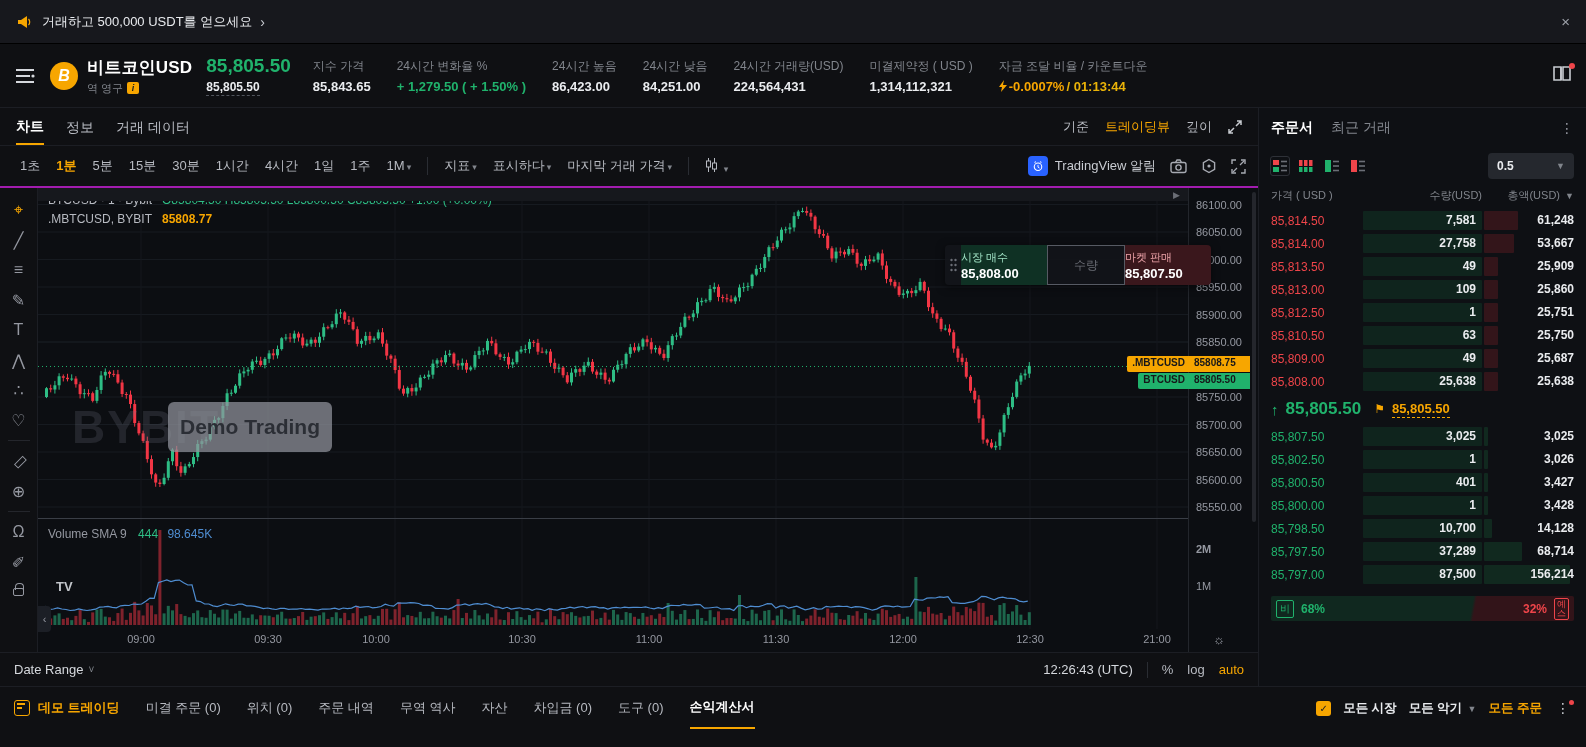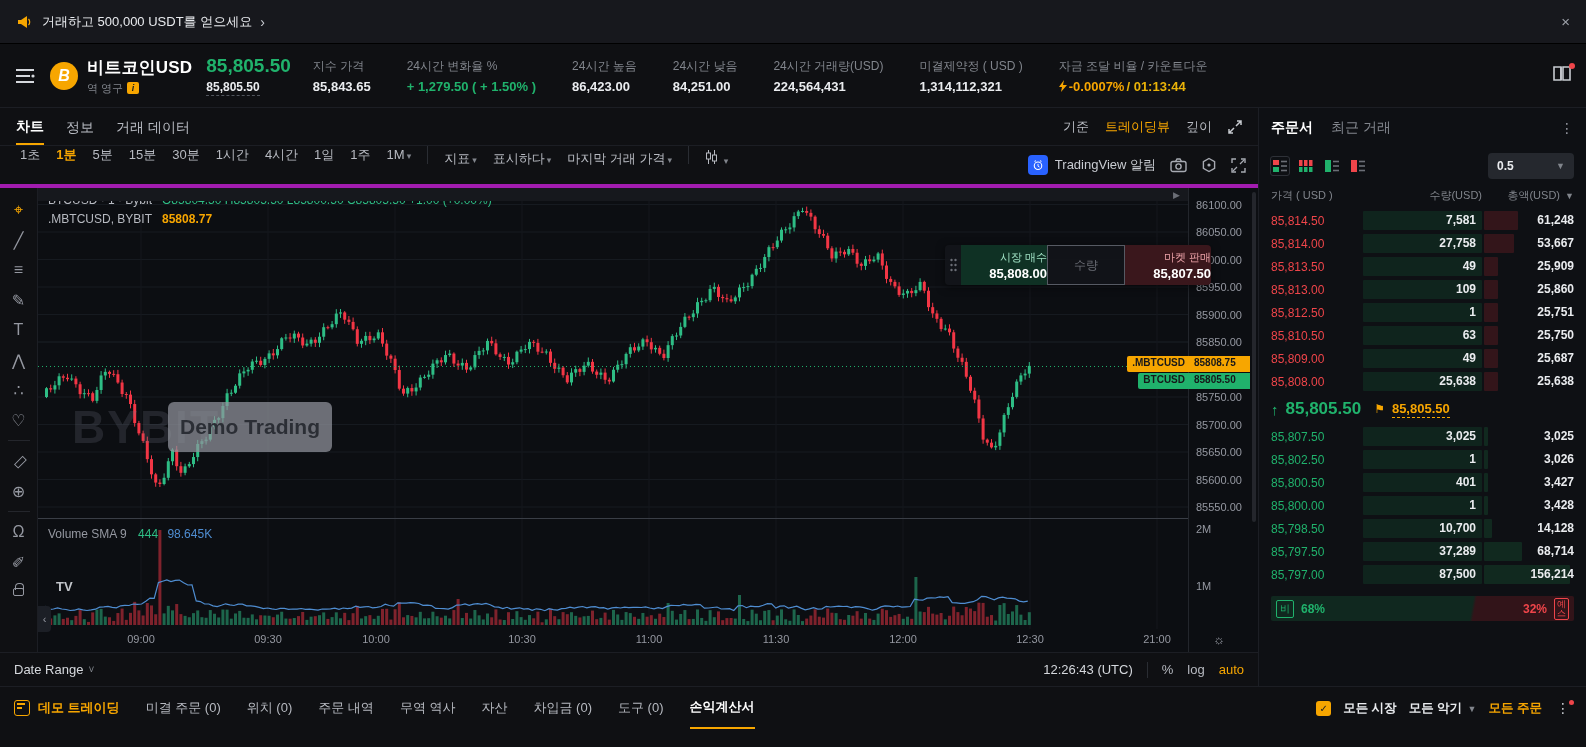--- a/index.html
+++ b/index.html
@@ -15,21 +15,21 @@
   
   #header { height:64px; background:#0f1013; display:flex; align-items:center; padding:0 14px; border-bottom:1px solid #1c1e24; }
   .burger { width:22px; margin-right:14px; }
   .coin { width:28px; height:28px; border-radius:50%; background:#f7a600; color:#fff; font-weight:bold; font-style:italic; display:flex; align-items:center; justify-content:center; font-size:16px; margin-right:9px; }
   .symwrap { margin-right:14px; }
   .sym { font-size:17px; font-weight:bold; color:#fff; letter-spacing:.2px; }
   .subsym { font-size:11px; color:#81858c; margin-top:2px; display:flex; align-items:center; gap:4px; }
   .info-i { width:12px;height:12px;border-radius:2px;background:#f7a600;color:#1a1c20;font-size:9px;font-weight:bold;display:inline-flex;align-items:center;justify-content:center;font-style:italic;}
   .lastpx { color:#20b26c; font-size:19px; font-weight:bold; }
   .markpx { color:#eaecef; font-size:12px; font-weight:bold; margin-top:3px; border-bottom:1px dashed #50545c; display:inline-block; padding-bottom:1px;}
-  #stats { display:flex; gap:36px; margin-left:22px; }
+  #stats { display:flex; gap:26px; margin-left:22px; }
   .stat .lb { color:#81858c; font-size:12px; white-space:nowrap; }
   .stat .vl { color:#eaecef; font-size:13px; font-weight:bold; margin-top:4px; white-space:nowrap; }
   .stat .vl.up { color:#20b26c; }
   .stat .vl.funding { color:#f7a600; display:flex; align-items:center; gap:2px;}
   .stat .vl.funding .wh { color:#eab308; }
   .book-btn { margin-left:auto; position:relative; cursor:pointer; }
   .reddot { position:absolute; width:6px; height:6px; background:#ef454a; border-radius:50%; top:-2px; right:-3px; }
 
   
   #main { display:flex; }
@@ -38,21 +38,21 @@
 
   
   #ctabs { height:38px; display:flex; align-items:center; padding:0 16px; border-bottom:1px solid #1c1e24; background:#0f1013;}
   .ctab { font-size:14px; color:#b7bac1; margin-right:22px; padding:9px 0 7px; cursor:pointer; }
   .ctab.on { color:#fff; font-weight:bold; border-bottom:2px solid #f7a600; }
   #ctabs .right { margin-left:auto; display:flex; align-items:center; gap:16px; }
   .rtab { color:#b7bac1; font-size:13px; cursor:pointer; }
   .rtab.on { color:#f7a600; }
 
   
-  #tbar { height:42px; display:flex; padding:0 12px; border-bottom:4px solid #a21caf; background:#0f1013;}
+  #tbar { height:42px; display:flex; align-items:center; padding:0 12px; border-bottom:2px solid #a21caf; background:#0f1013;}
   .ival { color:#b7bac1; font-size:13px; padding:4px 8px; cursor:pointer; white-space:nowrap;}
   .ival.on { color:#f7a600; font-weight:bold; }
   .caret { color:#81858c; font-size:9px; margin-left:2px; }
   .tsep { width:1px; height:18px; background:#2a2d33; margin:0 8px; }
   .tmenu { color:#b7bac1; font-size:13px; padding:4px 8px; cursor:pointer; white-space:nowrap;}
   #tbar .right { margin-left:auto; display:flex; align-items:center; gap:14px; }
   .alert-chip { display:flex; align-items:center; gap:7px; color:#c8cbd1; font-size:13px; cursor:pointer;}
   .alert-ic { width:20px; height:20px; border-radius:4px; background:#2962ff; display:flex; align-items:center; justify-content:center; }
   .ticon { color:#a7aab2; cursor:pointer; display:flex; }
 
@@ -81,21 +81,21 @@
   .vlegend .b { color:#4f8dd1; margin-left:6px;}
   #wmark { position:absolute; top:212px; left:34px; z-index:1; display:flex; align-items:center; }
   #wmark .brand { font-size:46px; font-weight:bold; color:rgba(120,125,135,.22); letter-spacing:2px;}
   #wmark .badge { background:rgba(145,148,156,.72); color:#2b2e35; font-size:21px; font-weight:bold; border-radius:6px; padding:13px 12px; margin-left:-52px; }
   #tvlogo { position:absolute; left:18px; top:60px; color:#d6d9de; font-size:13px; font-weight:bold; z-index:4; opacity:.9;}
   .collapse-tab { position:absolute; left:0; top:418px; width:13px; height:26px; background:#1c1f26; border-radius:0 4px 4px 0; color:#9598a1; font-size:11px; display:flex; align-items:center; justify-content:center; z-index:6; cursor:pointer;}
 
   
   #bswidget { position:absolute; left:907px; top:57px; z-index:6; display:flex; height:40px; border-radius:4px; overflow:hidden; box-shadow:0 2px 8px rgba(0,0,0,.5); }
   #bswidget .hdl { width:16px; background:#14161add; display:flex; align-items:center; justify-content:center; cursor:grab;}
-  .bsbtn { width:86px; display:flex; flex-direction:column; align-items:flex-end; justify-content:center; cursor:pointer; }
+  .bsbtn { width:86px; display:flex; flex-direction:column; align-items:flex-start; justify-content:center; cursor:pointer; }
   .bsbtn .l1 { font-size:11px; }
   .bsbtn .l2 { font-size:13px; font-weight:bold; color:#fff; margin-top:1px;}
   .bsbuy { background:#0f3124; } .bsbuy .l1 { color:#9fe0c3; }
   .bssell { background:#3a171c; } .bssell .l1 { color:#f0a5ab; }
   #bswidget input { width:78px; background:#121419ee; border:1px solid #565a63; color:#eaecef; text-align:center; font-size:12px; outline:none; }
   #bswidget input::placeholder { color:#6b6e76; }
 
   
   #yaxis { position:absolute; left:1188px; top:0; width:62px; height:464px; border-left:1px solid #23262c; background:#0c0e12; }
   .ytick { position:absolute; left:7px; color:#9598a1; font-size:11px; }
@@ -1149,21 +1149,21 @@
           <span class="ytick" style="top: 38px;">86050.00</span>
           <span class="ytick" style="top: 65.5px;">86000.00</span>
           <span class="ytick" style="top: 93px;">85950.00</span>
           <span class="ytick" style="top: 120.5px;">85900.00</span>
           <span class="ytick" style="top: 148px;">85850.00</span>
           <span class="ytick" style="top: 203px;">85750.00</span>
           <span class="ytick" style="top: 230.5px;">85700.00</span>
           <span class="ytick" style="top: 258px;">85650.00</span>
           <span class="ytick" style="top: 285.5px;">85600.00</span>
           <span class="ytick" style="top: 313px;">85550.00</span>
-          <span class="vtick" style="top: 335px;">2M</span>
+          <span class="vtick" style="top: 355px; font-weight: bold;">2M</span>
           <span class="vtick" style="top: 392px;">1M</span>
           <div class="pxtag" style="top: 168px;">
             <span class="lab" style="background: rgb(247, 166, 0);">.MBTCUSD</span>
             <span class="val" style="background: rgb(247, 166, 0);">85808.75</span>
           </div>
           <div class="pxtag" style="top: 185px;">
             <span class="lab" style="background: rgb(32, 178, 108);">BTCUSD</span>
             <span class="val" style="background: rgb(32, 178, 108);">85805.50</span>
           </div>
         </div>

